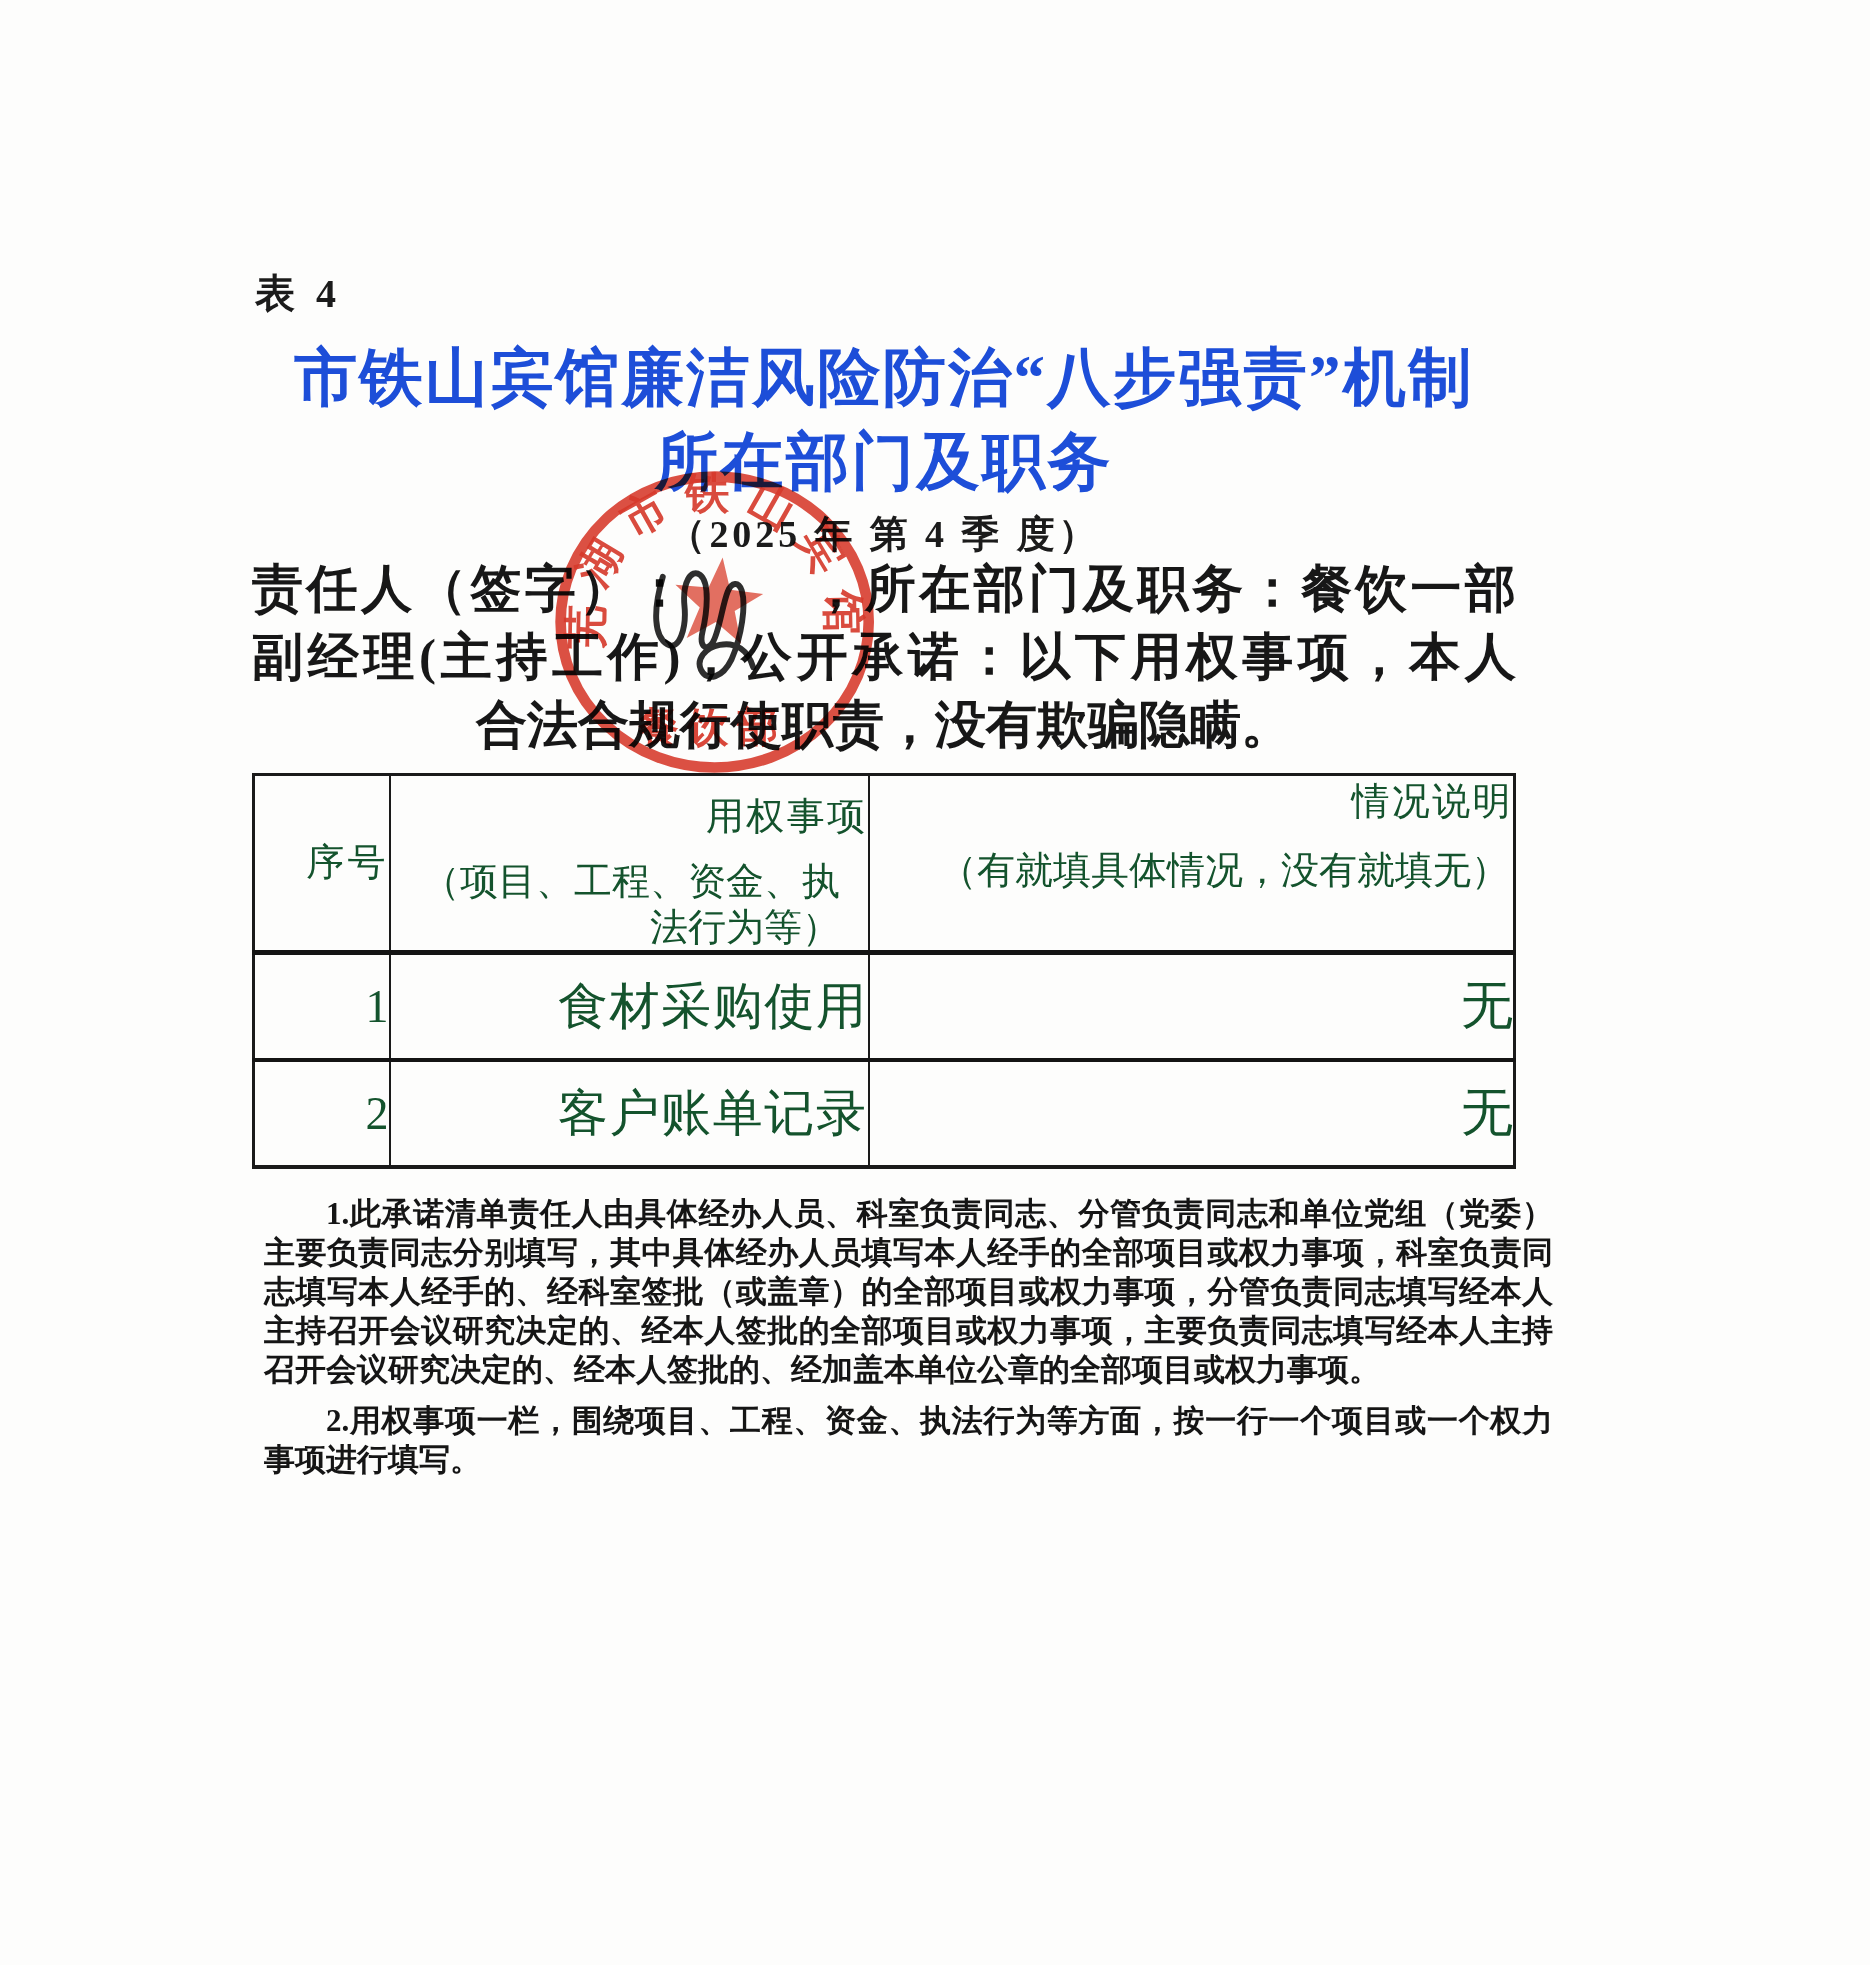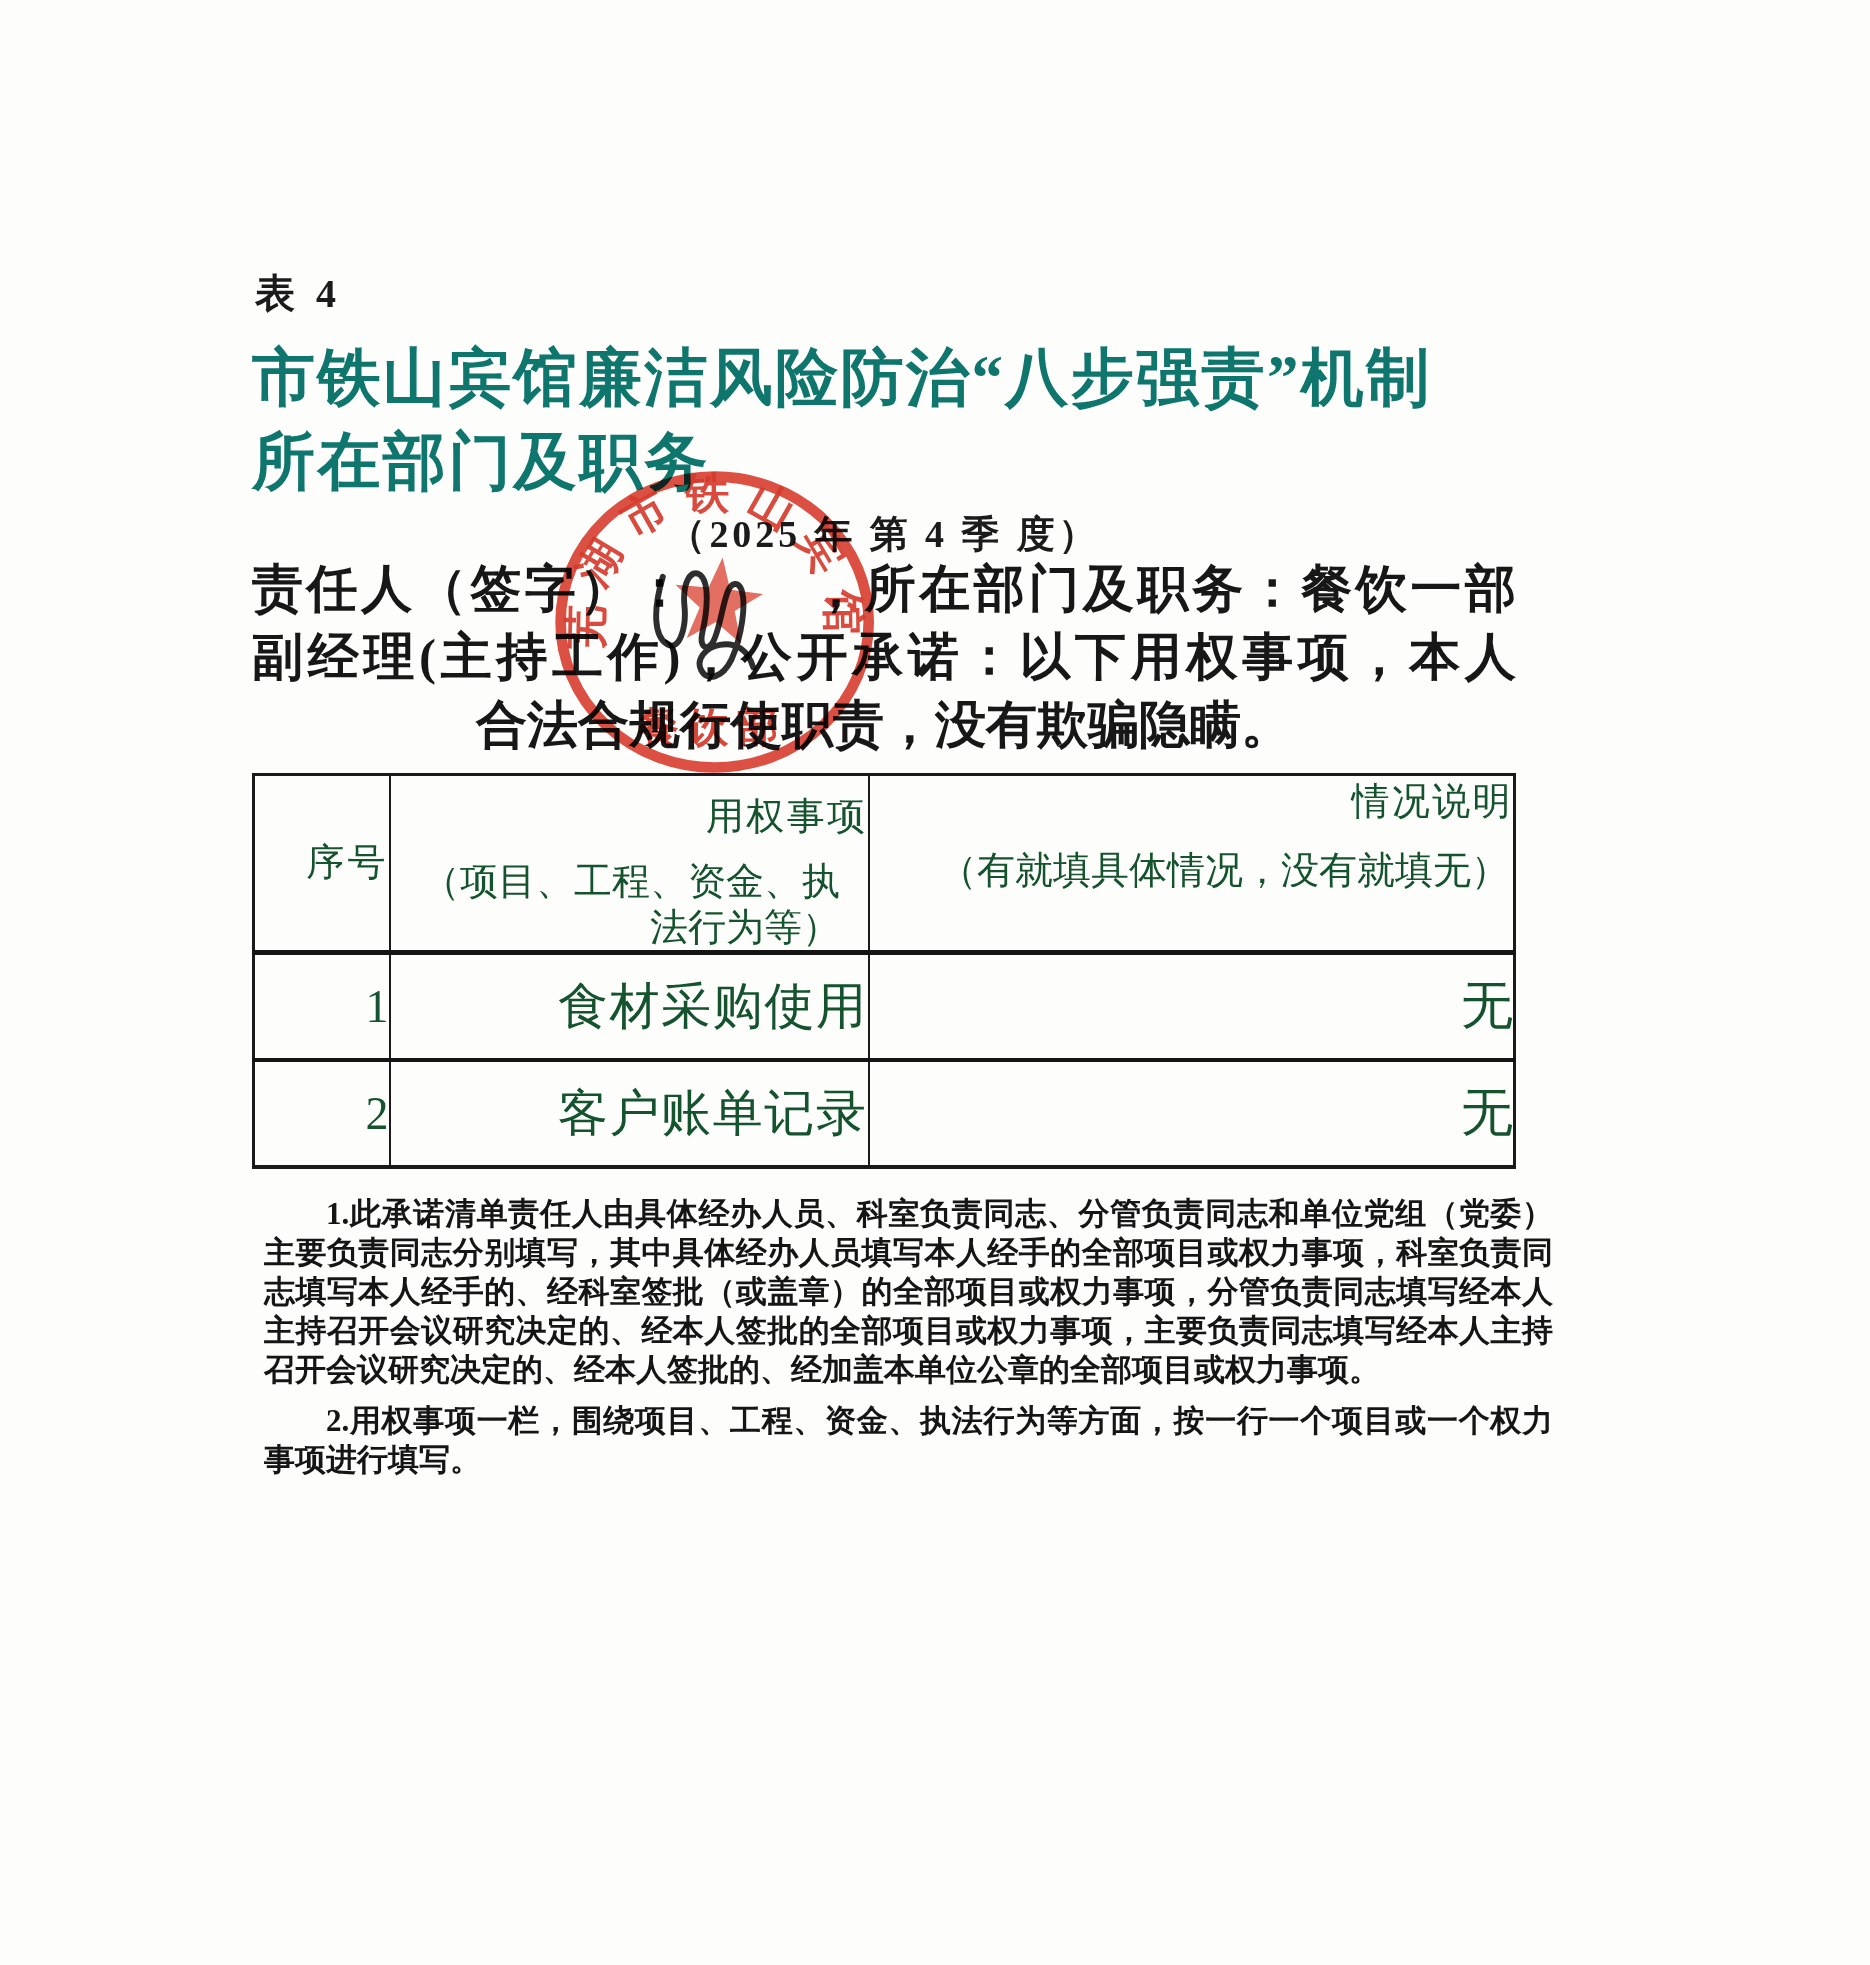--- a/index.html
+++ b/index.html
@@ -14,23 +14,24 @@
   }
   .abs { position: absolute; }
 
   .form-label {
     left: 255px; top: 266px;
     font-size: 40px; font-weight: 600;
     letter-spacing: 5.5px;
   }
   .title-line {
     left: 252px; width: 1264px;
+    text-align: center;
     font-size: 63px; font-weight: 700;
     letter-spacing: 2.4px;
-    color: #0f766e;
+    color: #1d4ed8;
   }
   .title-1 { top: 335px; }
   .title-2 { top: 419px; }
   .period-line {
     left: 252px; width: 1264px; top: 509px;
     text-align: center;
     font-size: 38px; font-weight: 700;
     letter-spacing: 3.9px;
   }
   .intro {

